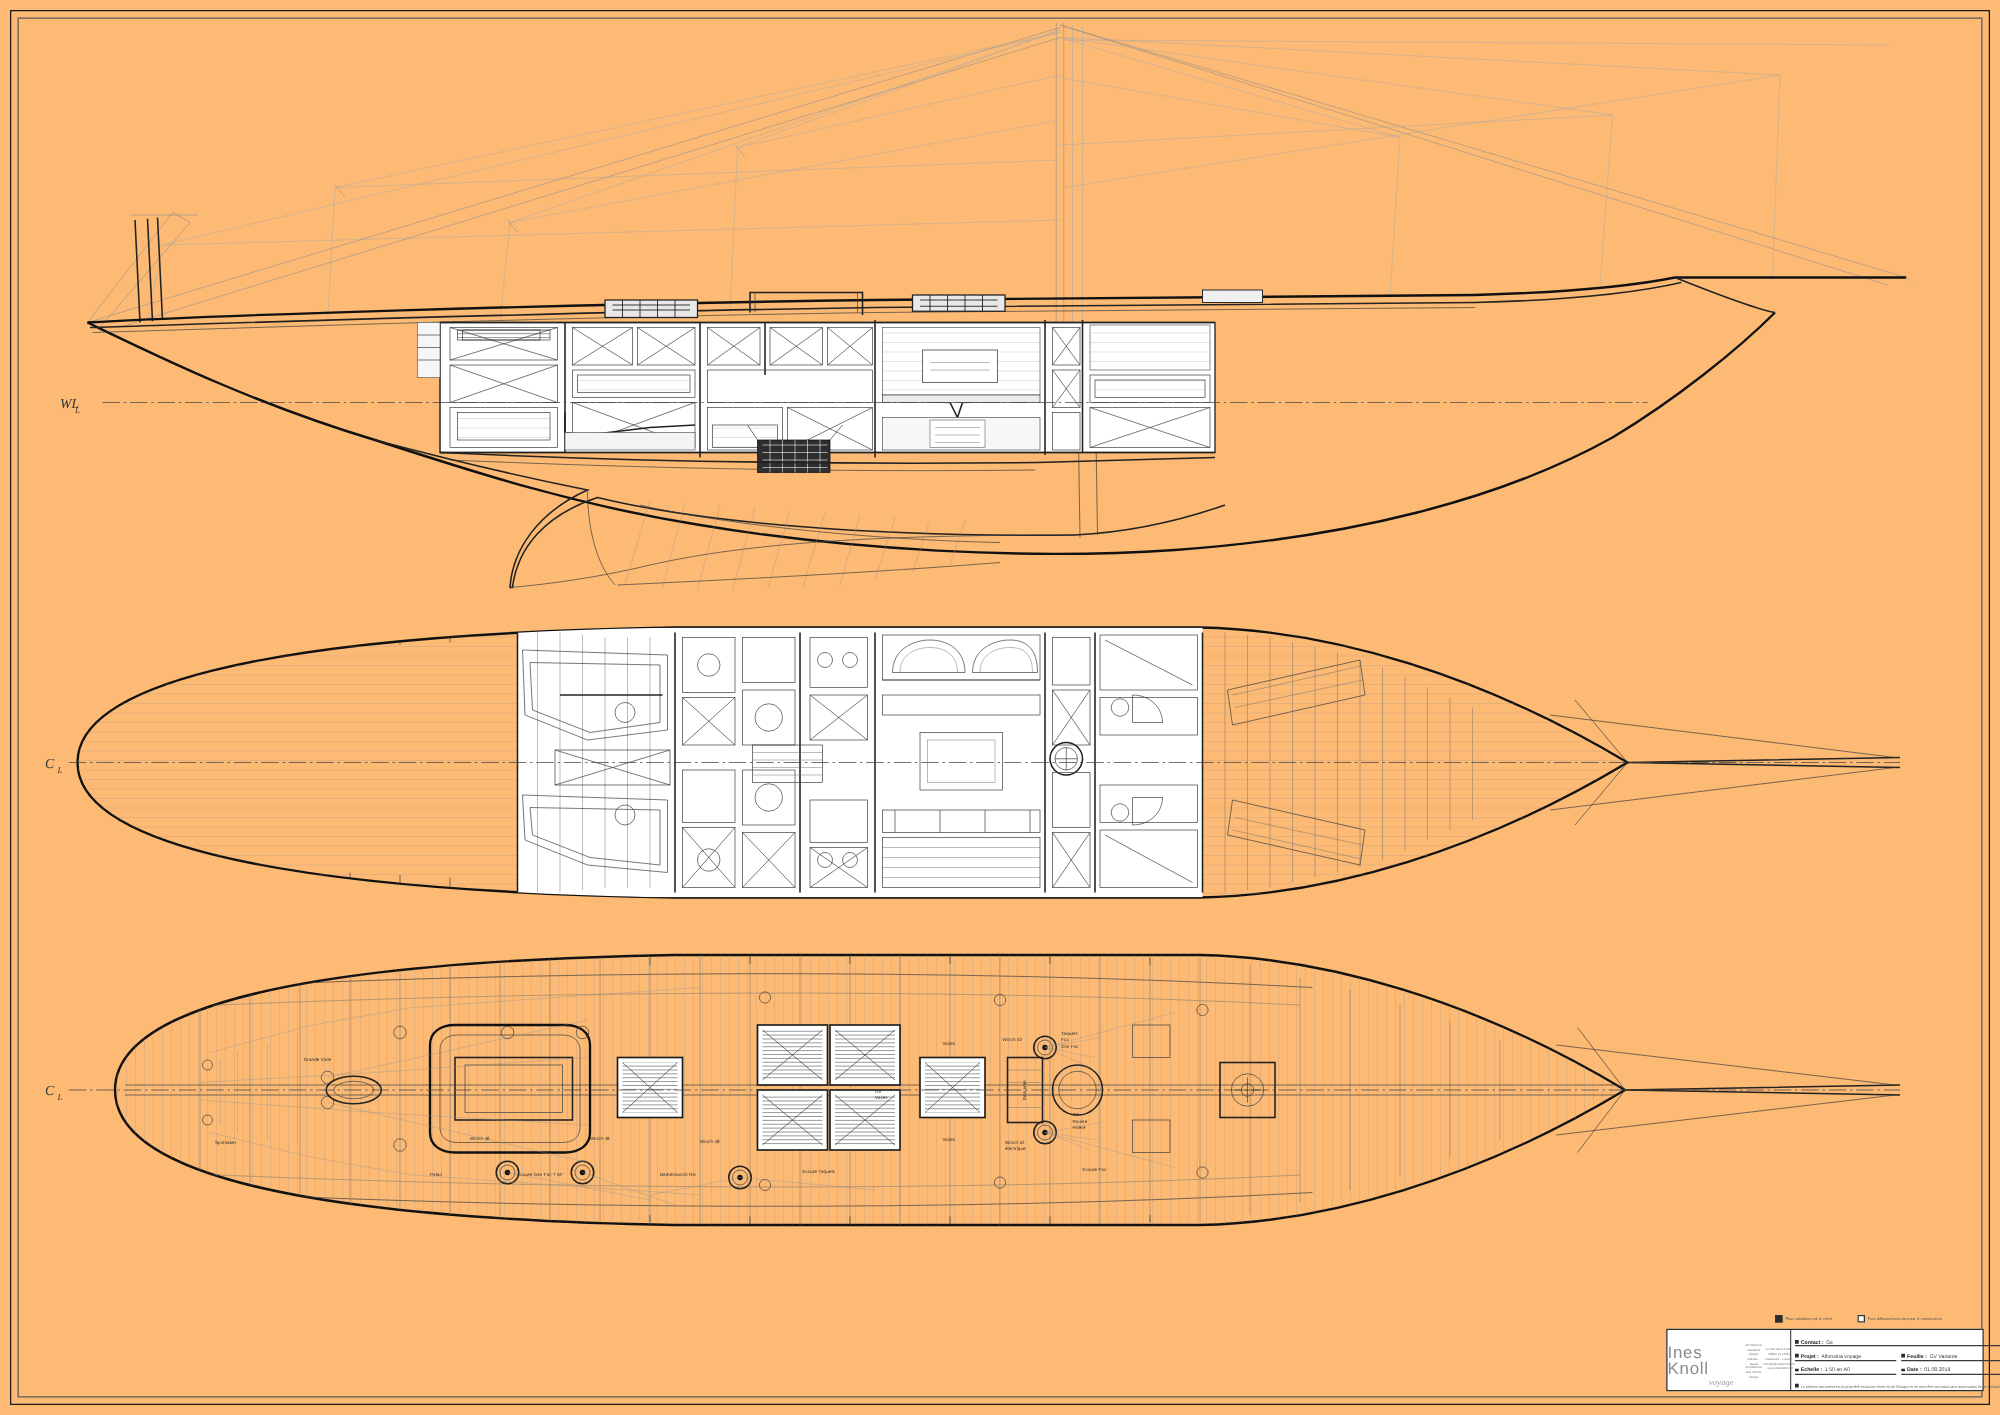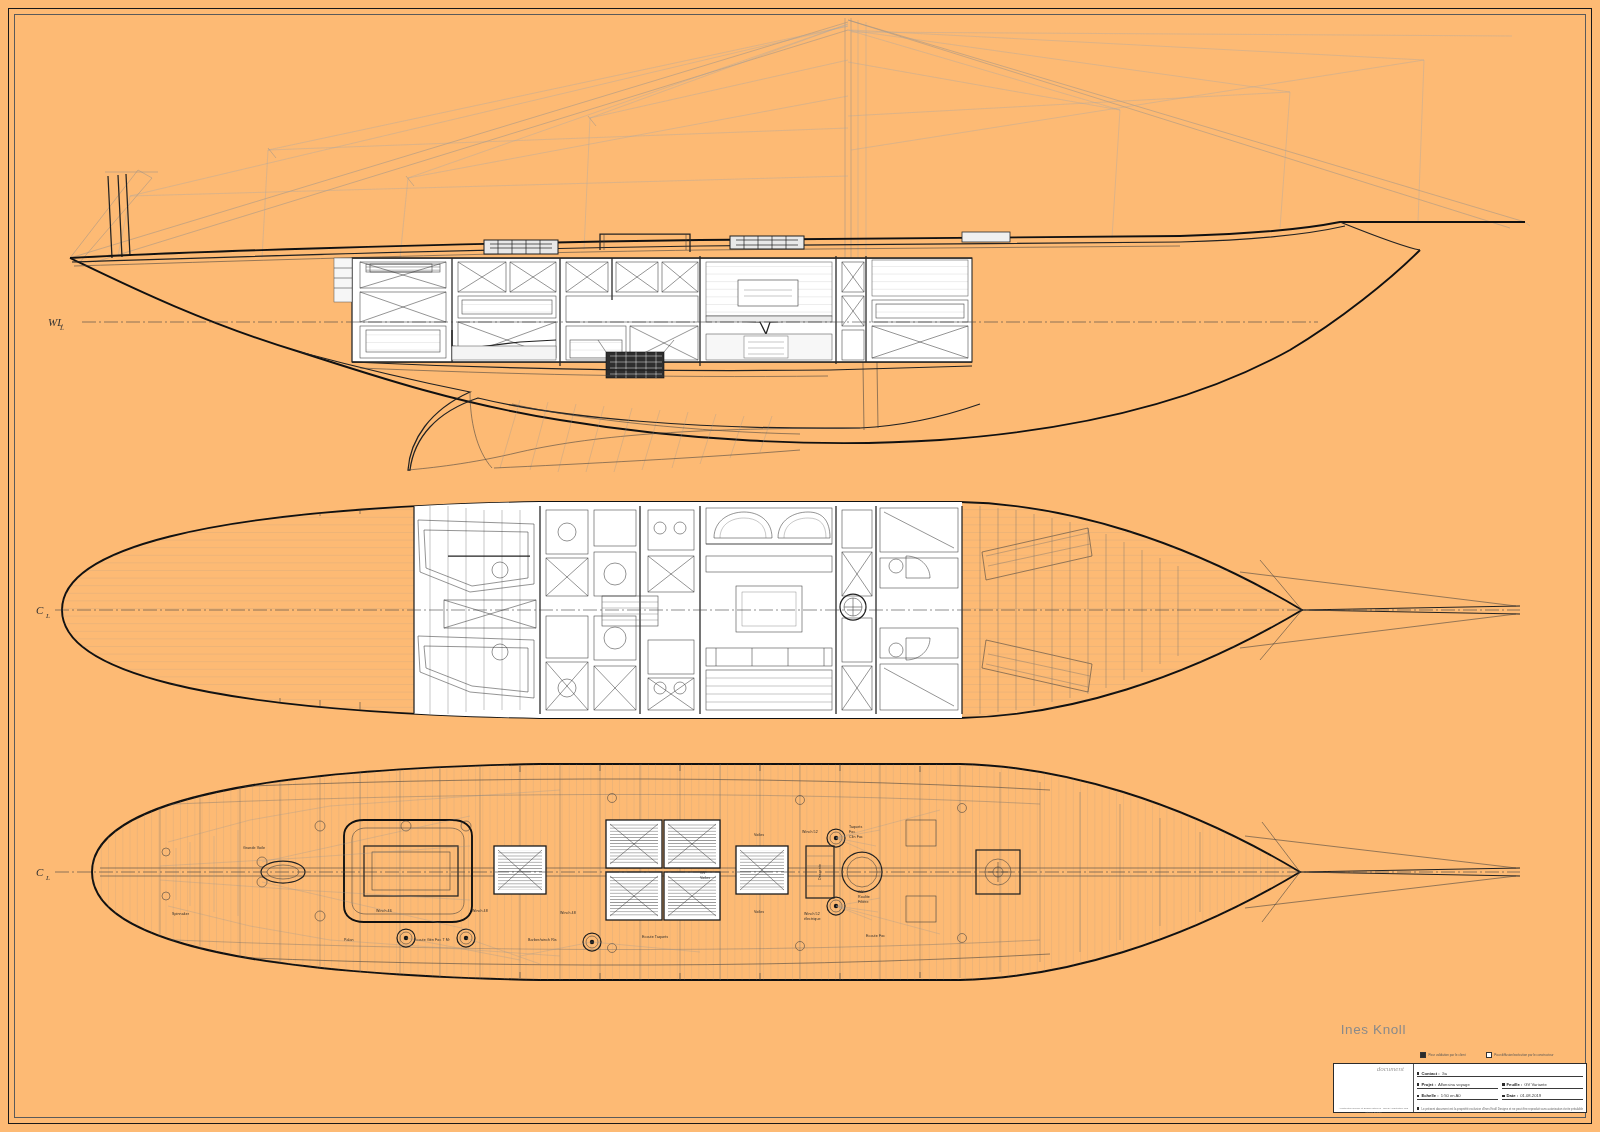--- a/index.html
+++ b/index.html
@@ -23,22 +23,22 @@
   .solidk{fill:#151515;stroke:none;}
   .lbl{font-family:"Liberation Sans",sans-serif;font-size:3.6px;fill:#2a2a2a;letter-spacing:0.1px;}
   .axl{font-family:"Liberation Serif",serif;font-size:11px;fill:#333;font-style:italic;}
   .axsub{font-family:"Liberation Serif",serif;font-size:7px;fill:#333;font-style:italic;}
 
   
   #titleblock{
     position:absolute;left:1333px;top:1063px;width:252px;height:48px;
     border:0.9px solid #2b2b2b;background:#fff;display:flex;
   }
-  .tb-logo{width:98px;border-right:0.7px solid #555;display:flex;flex-direction:column;
-           align-items:center;justify-content:center;padding:2px 0;gap:30px;}
+  .tb-logo{width:98px;border-right:0.7px solid #555;display:flex;
+           align-items:center;padding:2px 0;}
   .tb-brand{font-family:"Liberation Sans",sans-serif;font-size:13.5px;color:#8a8a8a;
             letter-spacing:0.6px;line-height:1;font-weight:400;}
   .tb-sub{font-family:"Liberation Serif",serif;font-size:7px;color:#9c9c9c;font-style:italic;
           align-self:flex-end;margin-right:9px;margin-top:-2px;}
   .tb-addr{font-size:2.6px;color:#777;text-align:center;line-height:1.5;margin-top:4px;
            transform:scale(0.95);}
   .tb-fields{flex:1;display:flex;flex-direction:column;padding:2px 3px 1px 3px;}
   .tb-row{display:flex;gap:4px;flex:1;align-items:flex-end;}
   .tb-cell{flex:1;display:flex;align-items:flex-end;gap:2px;border-bottom:0.55px solid #3a3a3a;
            padding-bottom:0.5px;min-width:0;}
@@ -628,21 +628,21 @@
     <div class="cb-item">
       <span class="cb-sq open"></span>
       <span class="cb-tx">Pour diffusion/exécution par le constructeur</span>
     </div>
   </div>
 
   <div id="titleblock">
 
     <div class="tb-logo">
       <div class="tb-brand">Ines Knoll</div>
-      <div class="tb-sub">document</div>
+      <div class="tb-sub">voyage</div>
       <div class="tb-addr">Architecture Navale et Design Intérieur · Naval Architecture and Interior Design</div>
       <div class="tb-addr" style="margin-top:0;">Le Port de la Forêt · 29940 La Forêt-Fouesnant · France · contact@inesknoll.com · www.inesknoll.com</div>
     </div>
 
     <div class="tb-fields">
 
       <div class="tb-row">
         <div class="tb-cell tb-wide">
           <span class="tb-bullet"></span>
           <span class="tb-key">Contact :</span>

